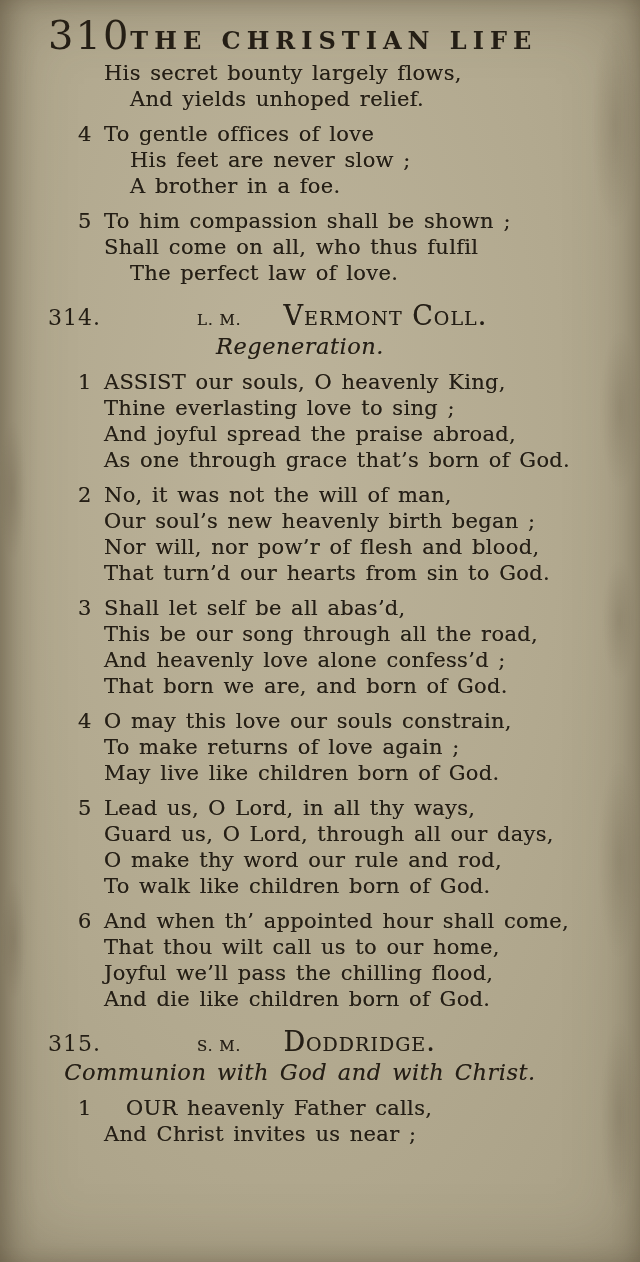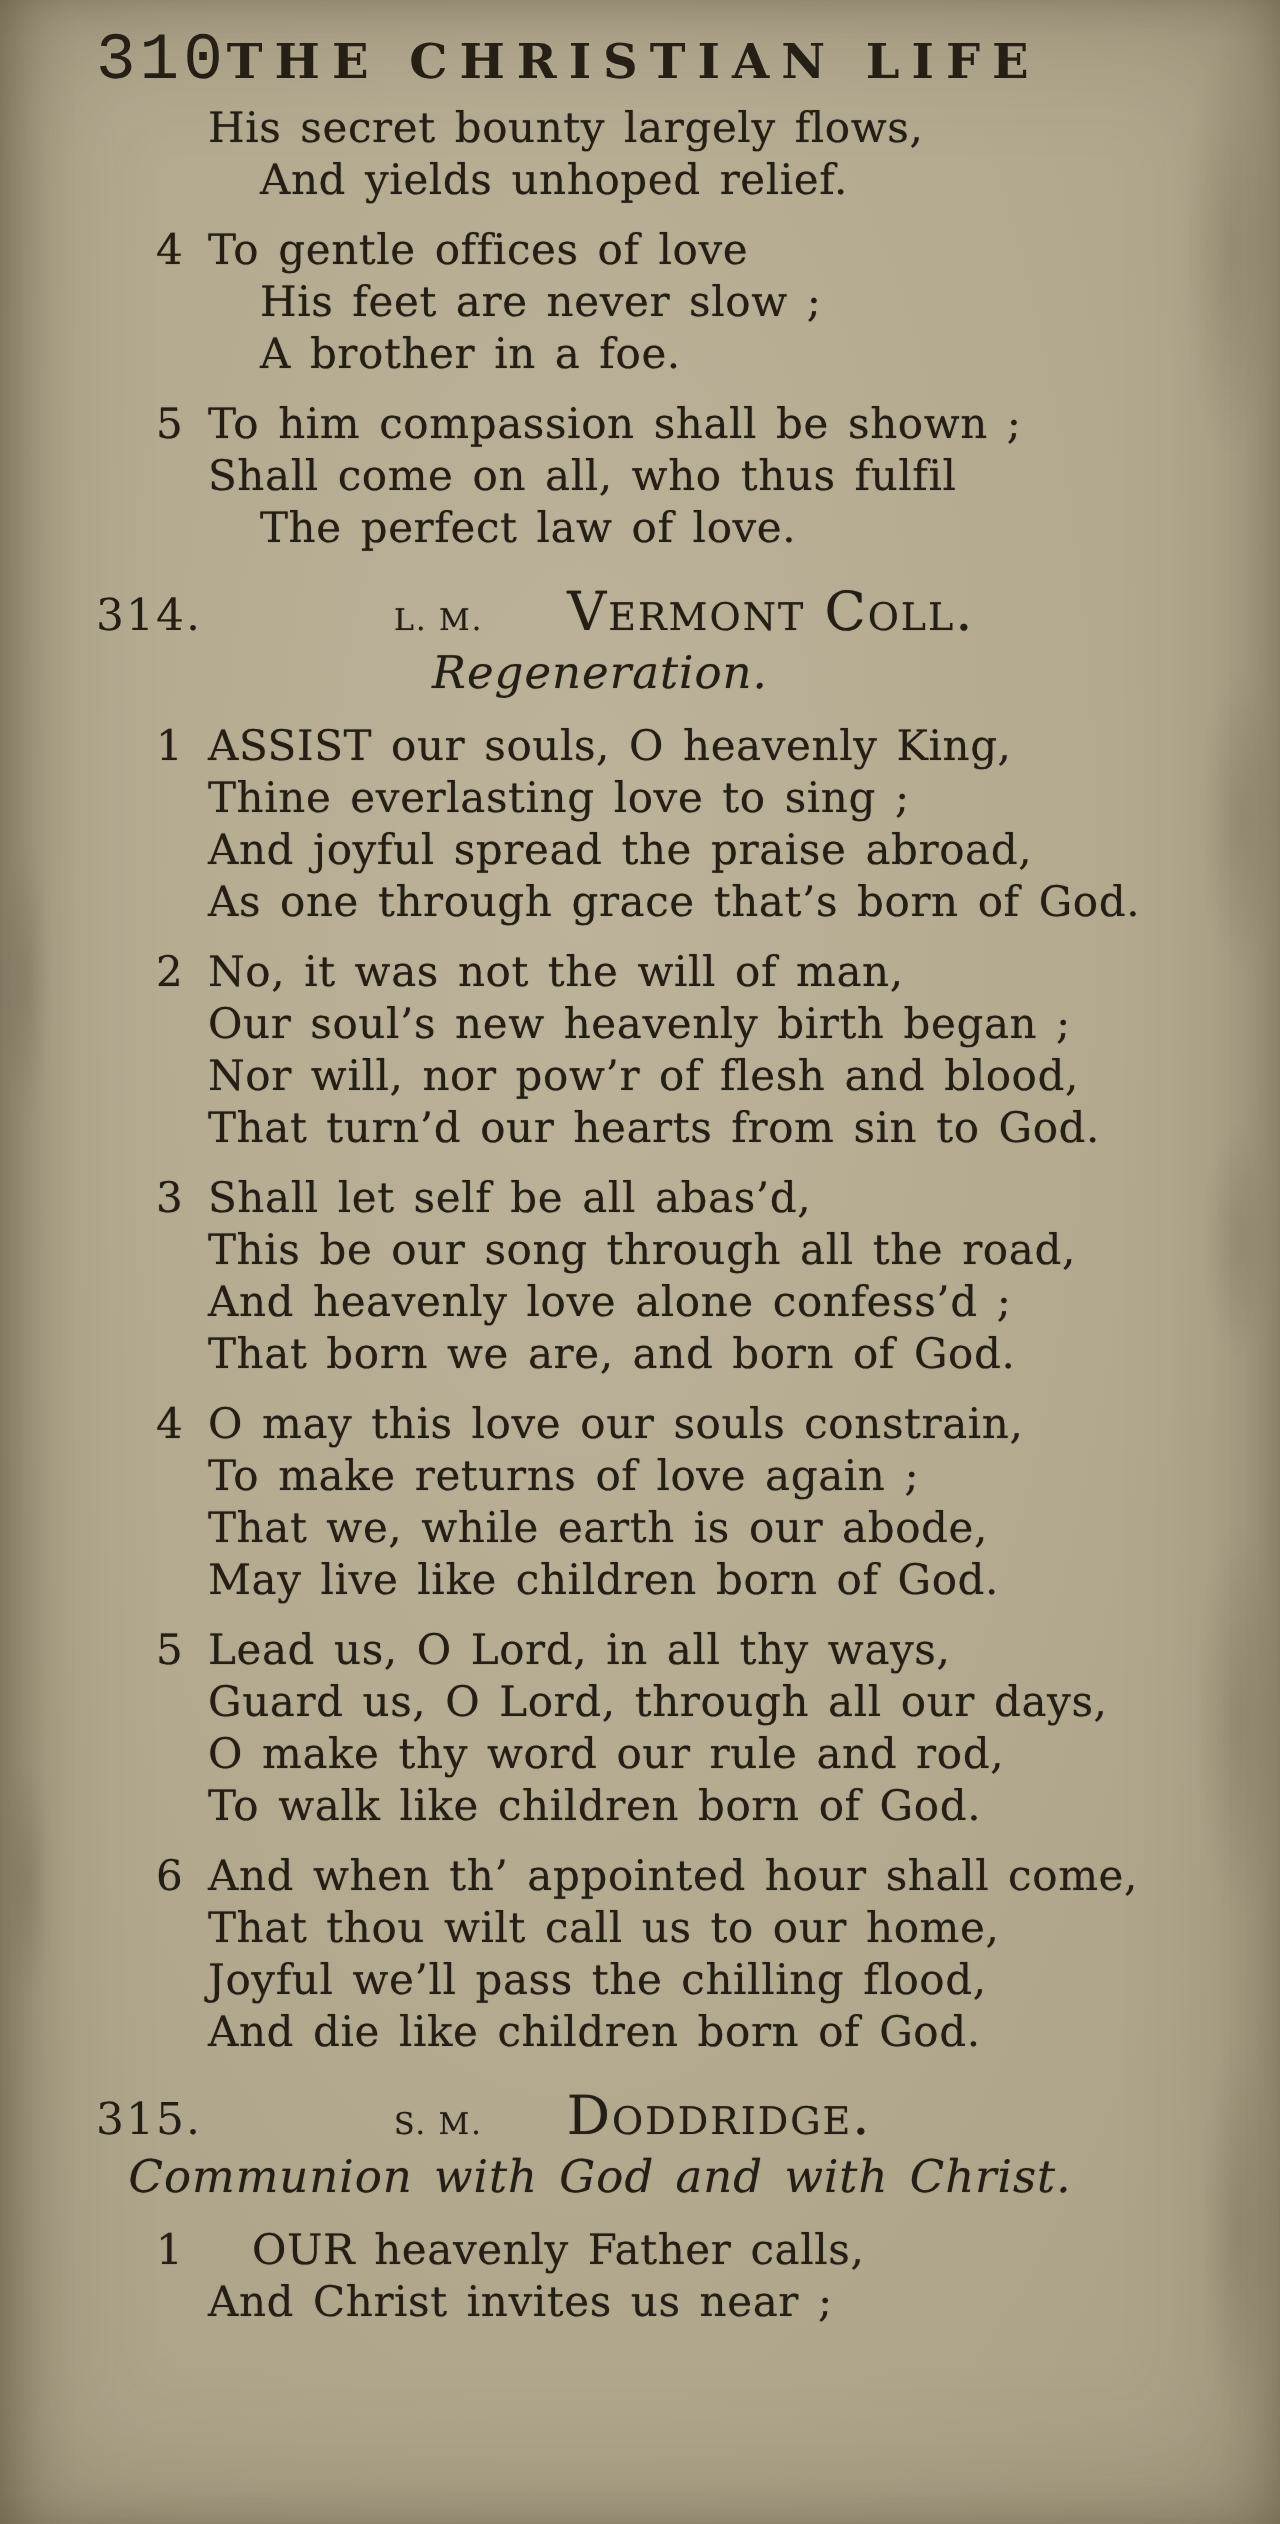--- a/index.html
+++ b/index.html
@@ -25,23 +25,22 @@
       inset 0 0 70px rgba(70,58,38,0.35),
       inset 18px 0 30px -14px rgba(60,48,30,0.45),
       inset -14px 0 26px -14px rgba(60,48,30,0.35);
   }
   
   .running-header {
     display: flex; align-items: baseline;
     padding: 4px 0 2px 22px;
   }
   .page-number {
-    font-size: 33px; letter-spacing: 2px;
+    font-size: 40px; letter-spacing: 2px;
     font-weight: 500;
-    font-family: Liberation Mono, monospace;
   }
   .running-title {
     flex: 1; 
     font-size: 24px; letter-spacing: 6px;
     font-weight: 700;
     padding-right: 60px;
     white-space: nowrap;
   }
   
   .stanza { position: relative; margin: 0 0 9px 0; }
@@ -146,21 +145,20 @@
     </div>
     <div class="stanza">
       <div class="line"><span class="vnum">3</span><span>Shall let self be all abas’d,</span></div>
       <div class="line"><span>This be our song through all the road,</span></div>
       <div class="line"><span>And heavenly love alone confess’d ;</span></div>
       <div class="line"><span>That born we are, and born of God.</span></div>
     </div>
     <div class="stanza">
       <div class="line"><span class="vnum">4</span><span>O may this love our souls constrain,</span></div>
       <div class="line"><span>To make returns of love again ;</span></div>
-      <div class="line"><span>That we, while earth is our abode,</span></div>
       <div class="line"><span>May live like children born of God.</span></div>
     </div>
     <div class="stanza">
       <div class="line"><span class="vnum">5</span><span>Lead us, O Lord, in all thy ways,</span></div>
       <div class="line"><span>Guard us, O Lord, through all our days,</span></div>
       <div class="line"><span>O make thy word our rule and rod,</span></div>
       <div class="line"><span>To walk like children born of God.</span></div>
     </div>
     <div class="stanza">
       <div class="line"><span class="vnum">6</span><span>And when th’ appointed hour shall come,</span></div>

